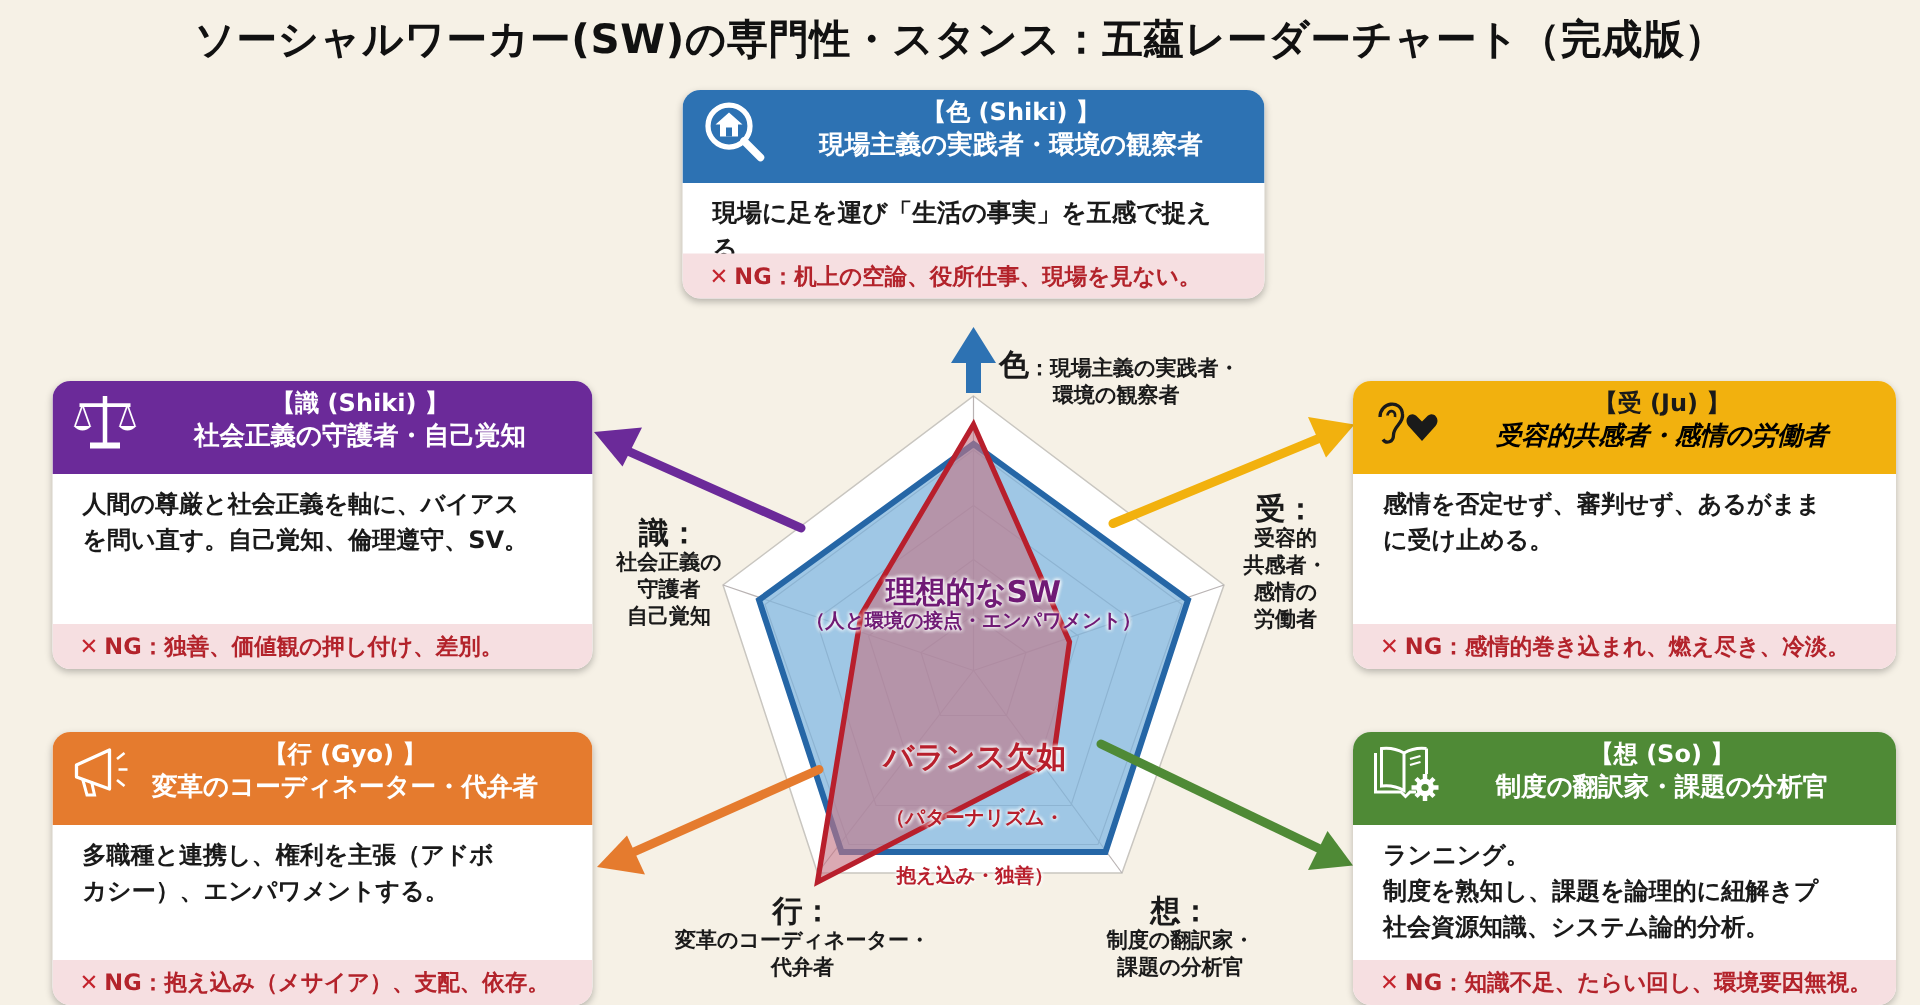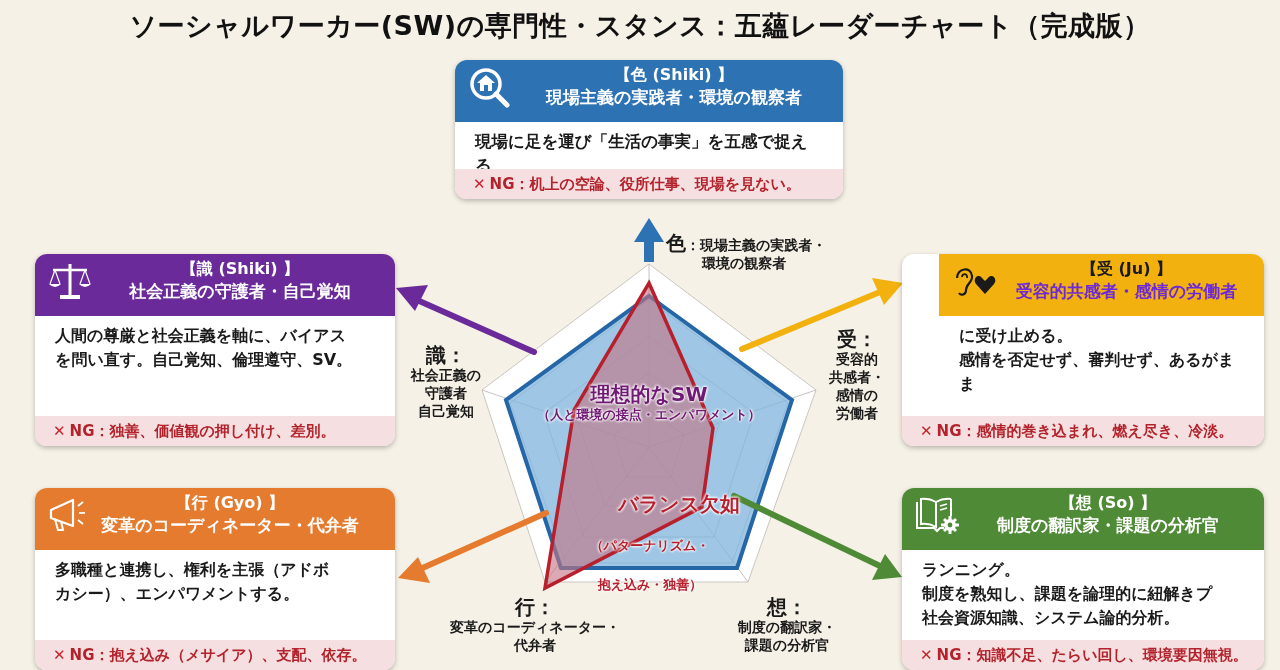--- a/index.html
+++ b/index.html
@@ -46,21 +46,21 @@
     font-size: 15px; font-weight: bold;
     padding: 0 0 0 18px;
     line-height: 30px; height: 30px;
   }
   .card-ng .x { color: #c4242d; margin-right: 4px; }
 
   #card-top { left: 455px; top: 60px; width: 388px; height: 139px; }
   #card-top .card-head { background: #2d72b3; height: 62px; }
   #card-left { left: 35px; top: 254px; width: 360px; height: 192px; }
   #card-left .card-head { background: #6b2a99; height: 62px; }
-  #card-right { left: 902px; top: 254px; width: 362px; height: 192px; padding-left: 37px; }
+  #card-right { left: 902px; top: 254px; width: 362px; height: 192px; }
   #card-right .card-head { background: #f2b10e; height: 62px; }
   #card-bl { left: 35px; top: 488px; width: 360px; height: 182px; }
   #card-bl .card-head { background: #e57b2e; height: 62px; padding-left: 40px; }
   #card-br { left: 902px; top: 488px; width: 362px; height: 182px; }
   #card-br .card-head { background: #4f8a36; height: 62px; }
 
   .axis-label {
     position: absolute; font-weight: bold; color: #1a1a1a; text-align: center;
   }
   .axis-label .big { font-size: 20px; line-height: 22px; }
@@ -72,21 +72,21 @@
     color: #701a75; font-weight: bold;
     text-shadow: 0 0 3px #fff, 0 0 3px #fff, 0 0 3px #fff;
   }
   .ideal-label .m { font-size: 20px; line-height: 24px; }
   .ideal-label .s { font-size: 13px; line-height: 18px; }
   .imb-label {
     position: absolute; left: 560px; top: 492px; width: 180px; text-align: center;
     color: #b81f2c; font-weight: bold;
     text-shadow: 0 0 3px #fff, 0 0 3px #fff, 0 0 3px #fff;
   }
-  .imb-label .m { font-size: 20px; line-height: 24px; text-align: right; }
+  .imb-label .m { font-size: 20px; line-height: 24px; }
   .imb-label .s { font-size: 13px; line-height: 18px; margin-top: 21px; }
 </style>
 </head>
 <body>
 
 <div class="title">ソーシャルワーカー(SW)の専門性・スタンス：五蘊レーダーチャート（完成版）</div>
 
 <svg class="chart" width="1280" height="670">
 
   <polygon points="649,264 816,390 748,582 545,582 482,390" fill="#ffffff" stroke="#c9c6c0" stroke-width="1"></polygon>
@@ -213,25 +213,25 @@
 </div>
 
 <div class="card" id="card-right">
   <div class="card-head">
     <svg class="icon" viewBox="0 0 46 42">
       <path d="M6,18 C6,8 20,6 21,16 C22,22 15,24 15,30 C15,35 10,36 8,33" fill="none" stroke="#1a1a1a" stroke-width="2.2"></path>
       <path d="M11,17 C11,13 17,13 16,18" fill="none" stroke="#1a1a1a" stroke-width="1.8"></path>
       <path d="M34,34 L25,24 C21,19 27,13 31,18 L34,21 L37,18 C41,13 47,19 43,24 Z" fill="#1a1a1a"></path>
     </svg>
     <div class="h1" style="color:#1a1a1a;">【受 (Ju) 】</div>
-    <div class="h2" style="color:#6d28d9;">受容的共感者・感情の労働者</div>
-  </div>
-  <div class="card-body">
+    <div class="h2" style="color:#000000;font-style:italic;">受容的共感者・感情の労働者</div>
+  </div>
+  <div class="card-body">
+    <div>感情を否定せず、審判せず、あるがまま</div>
     <div>に受け止める。</div>
-    <div>感情を否定せず、審判せず、あるがまま</div>
   </div>
   <div class="card-ng">
     <span class="x">✕</span><span>NG：感情的巻き込まれ、燃え尽き、冷淡。</span>
   </div>
 </div>
 
 <div class="card" id="card-bl">
   <div class="card-head">
     <svg class="icon" viewBox="0 0 46 42">
       <path d="M4,16 L26,6 L26,32 L4,24 Z" fill="none" stroke="#fff" stroke-width="2.2" stroke-linejoin="round"></path>

